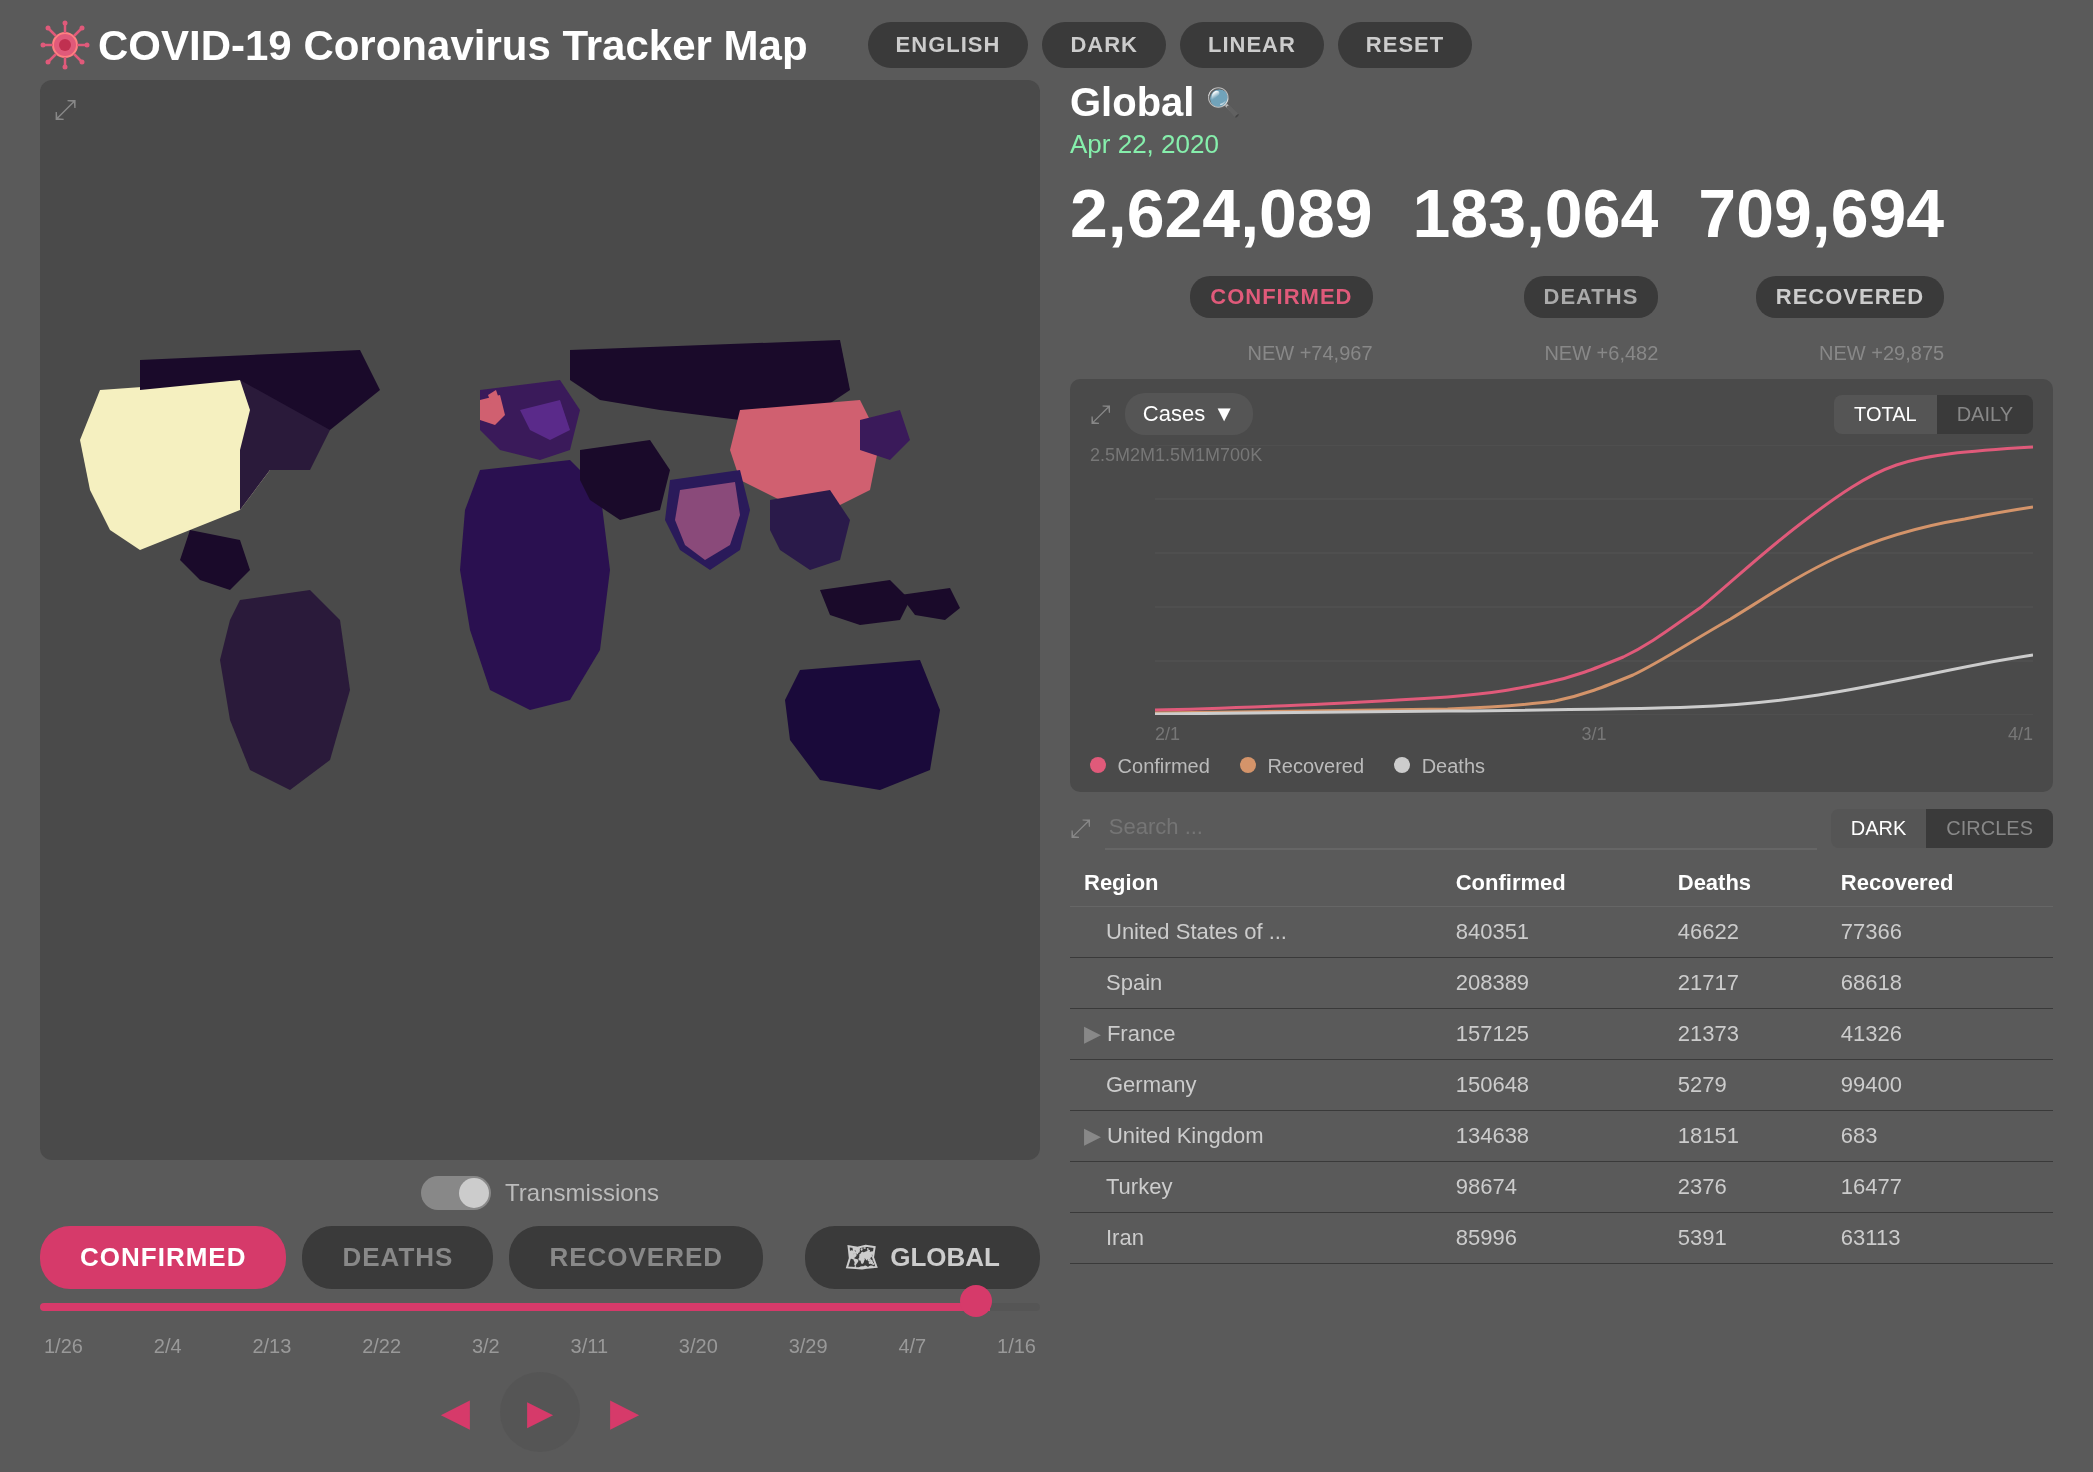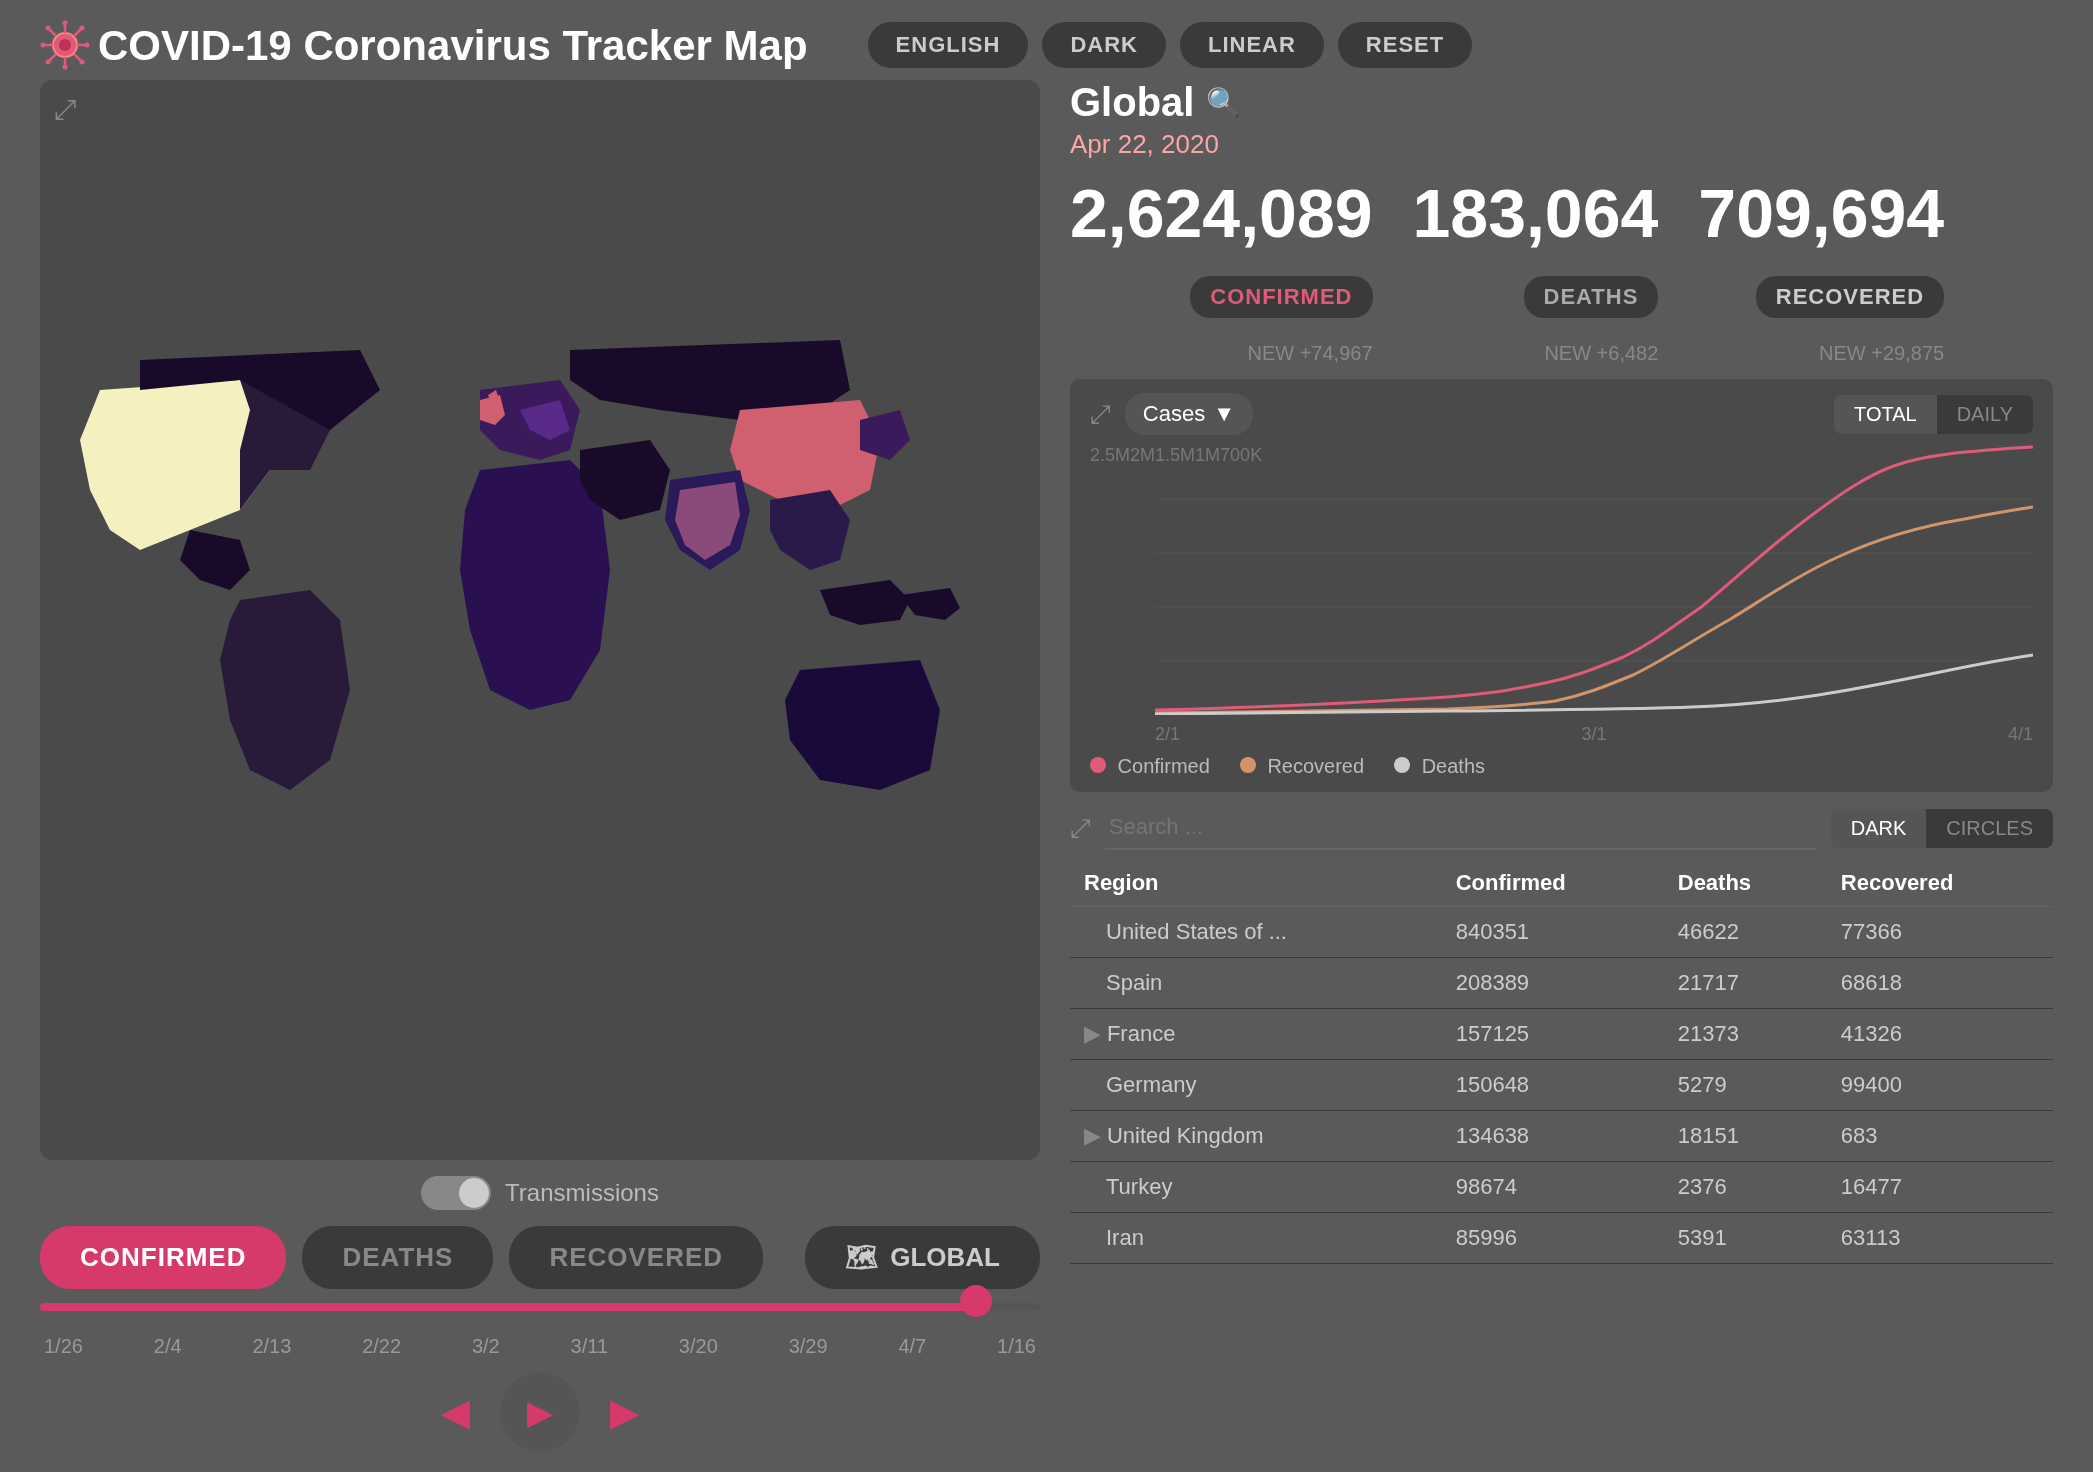--- a/index.html
+++ b/index.html
@@ -226,21 +226,21 @@
       font-weight: bold;
       color: #fff;
     }
     .search-icon-inline {
       font-size: 28px;
       color: #888;
       cursor: pointer;
     }
     .global-date {
       font-size: 26px;
-      color: #fca5a5;
+      color: #86efac;
     }
     
     .stats-row {
       display: flex;
       gap: 40px;
       align-items: flex-start;
     }
     .stat-card {
       display: flex;
       flex-direction: column;

